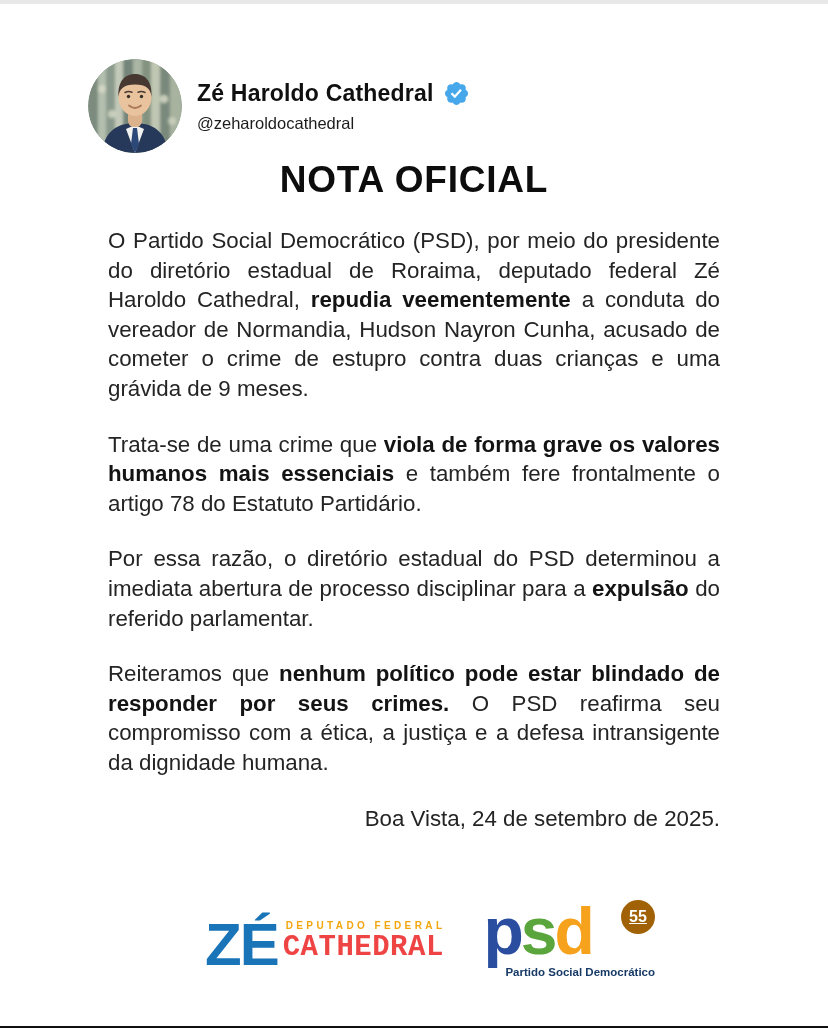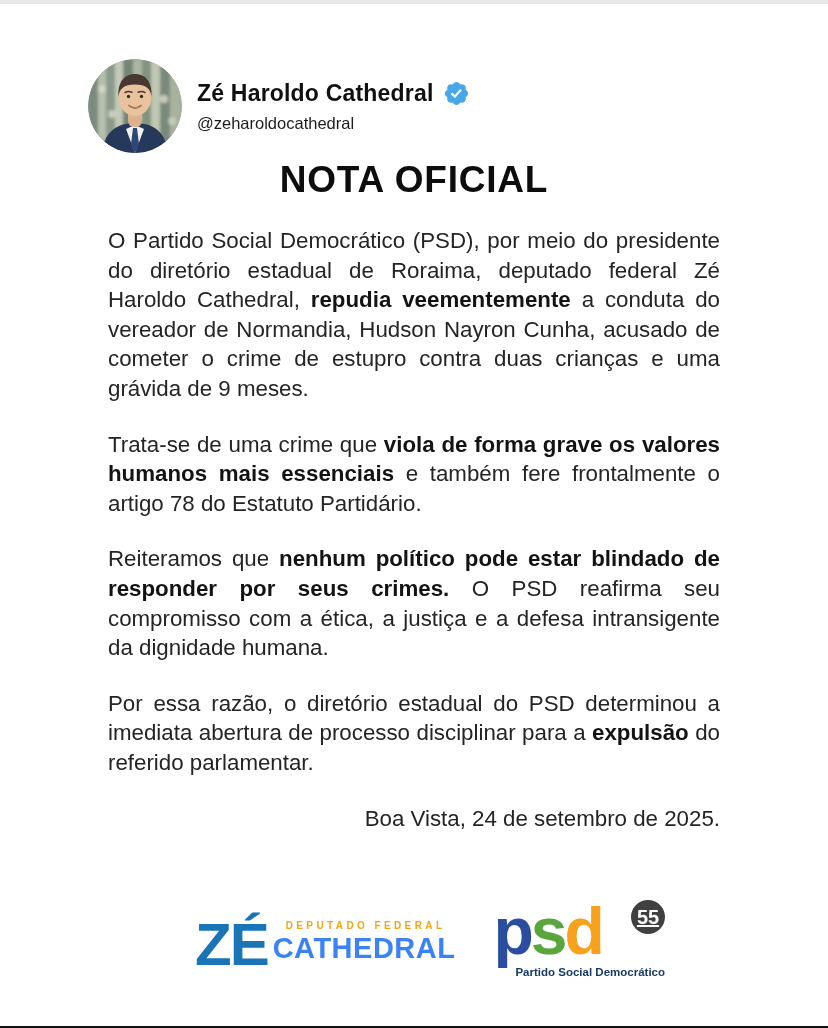--- a/index.html
+++ b/index.html
@@ -107,21 +107,21 @@
   }
   .ze-line { display: flex; align-items: center; }
   .ze-name {
     font-size: 29px;
     font-weight: 800;
     line-height: 1.04;
     letter-spacing: 0.5px;
     white-space: nowrap;
   }
   .ze-name.haroldo { color: #1e86c5; }
-  .ze-name.cathedral { color: #3b82f6; }
+  .ze-name.cathedral { color: #ef4444; font-family: Liberation Mono, monospace; }
   .flag-icon { margin-left: 3px; }
   .flag-icon svg { display: block; width: 40px; height: 22px; }
 
   .psd-logo { display: flex; flex-direction: column; }
   .psd-wordmark {
     position: relative;
     display: flex;
     align-items: flex-start;
     padding-right: 40px;
   }
@@ -134,23 +134,23 @@
   .psd-letter.p { color: #2b4da0; }
   .psd-letter.s { color: #5ba63c; }
   .psd-letter.d { color: #f6a21c; }
   .psd-55 {
     position: absolute;
     top: -4px;
     right: 0;
     width: 34px;
     height: 34px;
     border-radius: 50%;
-    background: #404040;
+    background: #a16207;
     color: #ffffff;
-    font-size: 20px;
+    font-size: 16px;
     font-weight: 700;
     display: flex;
     align-items: center;
     justify-content: center;
     text-decoration: underline;
   }
   .psd-tagline {
     font-size: 11.5px;
     font-weight: 700;
     color: #173a66;
@@ -229,22 +229,22 @@
       <span class="profile-handle">@zeharoldocathedral</span>
     </div>
   </div>
 
   <div class="note-title">NOTA OFICIAL</div>
 
   <div class="note-body">
     <div id="paragraphs">
         <p class="para"><span>O Partido Social Democrático (PSD), por meio do presidente do diretório estadual de Roraima, deputado federal Zé Haroldo Cathedral, </span><strong>repudia veementemente</strong><span> a conduta do vereador de Normandia, Hudson Nayron Cunha, acusado de cometer o crime de estupro contra duas crianças e uma grávida de 9 meses.</span></p>
         <p class="para"><span>Trata-se de uma crime que </span><strong>viola de forma grave os valores humanos mais essenciais</strong><span> e também fere frontalmente o artigo 78 do Estatuto Partidário.</span></p>
+        <p class="para"><span>Por essa razão, o diretório estadual do PSD determinou a imediata abertura de processo disciplinar para a </span><strong>expulsão</strong><span> do referido parlamentar.</span></p>
         <p class="para"><span>Reiteramos que </span><strong>nenhum político pode estar blindado de responder por seus crimes.</strong><span> O PSD reafirma seu compromisso com a ética, a justiça e a defesa intransigente da dignidade humana.</span></p>
-        <p class="para"><span>Por essa razão, o diretório estadual do PSD determinou a imediata abertura de processo disciplinar para a </span><strong>expulsão</strong><span> do referido parlamentar.</span></p>
       </div>
     <div class="date-line">Boa Vista, 24 de setembro de 2025.</div>
   </div>
 
   <div class="footer-logos">
 
     <div class="ze-logo">
       <span class="ze-initial">ZÉ</span>
       <span class="ze-col">
         <span class="ze-overline">DEPUTADO FEDERAL</span>

